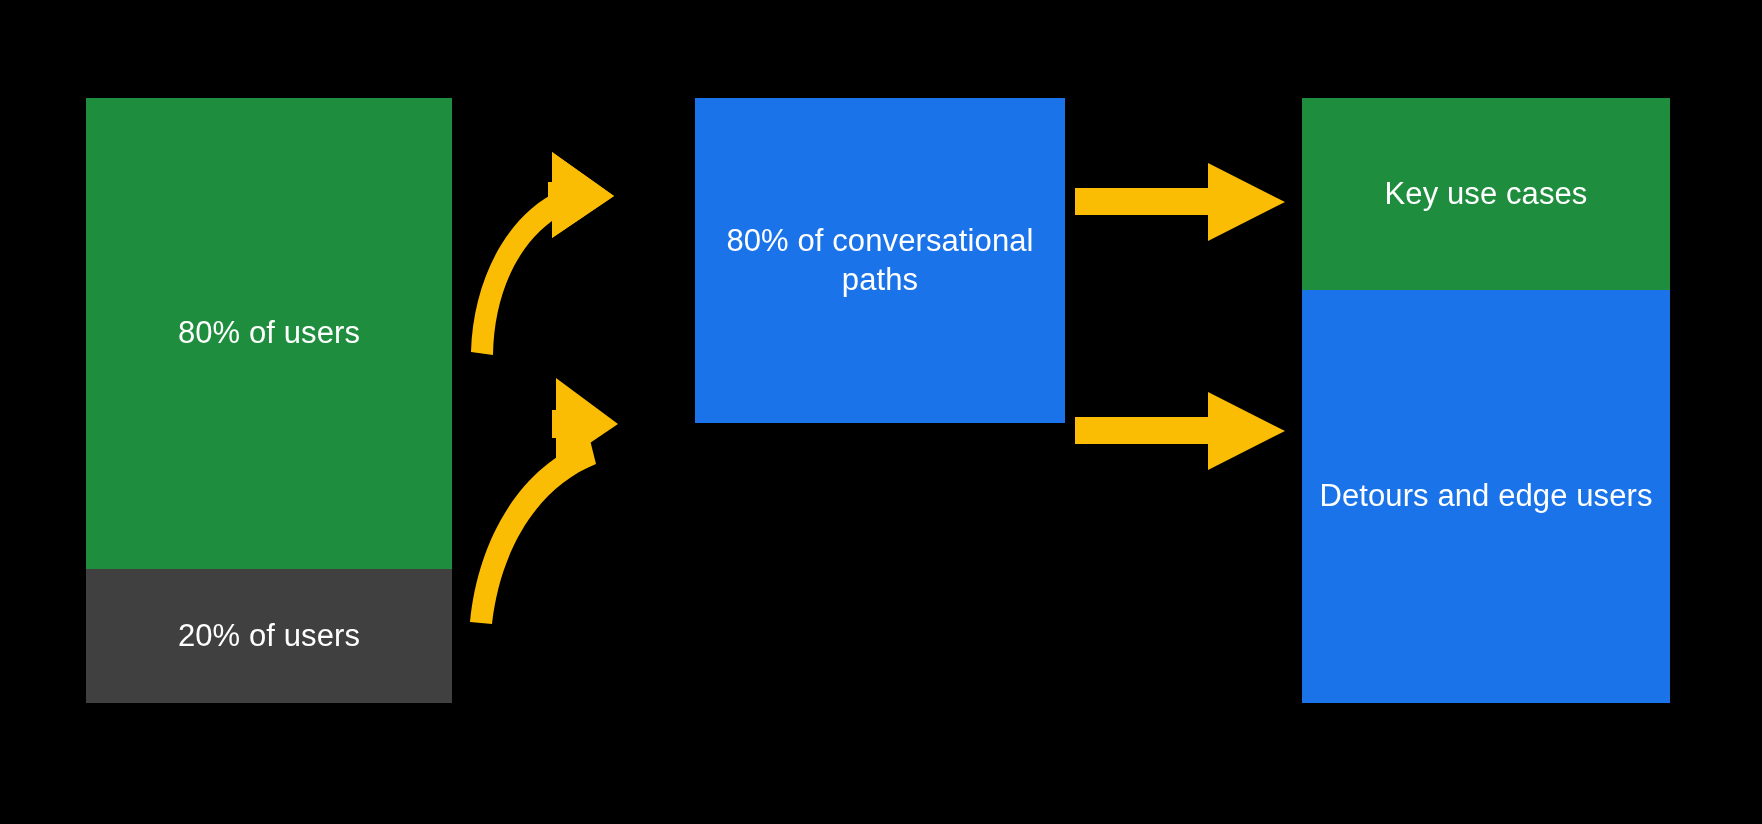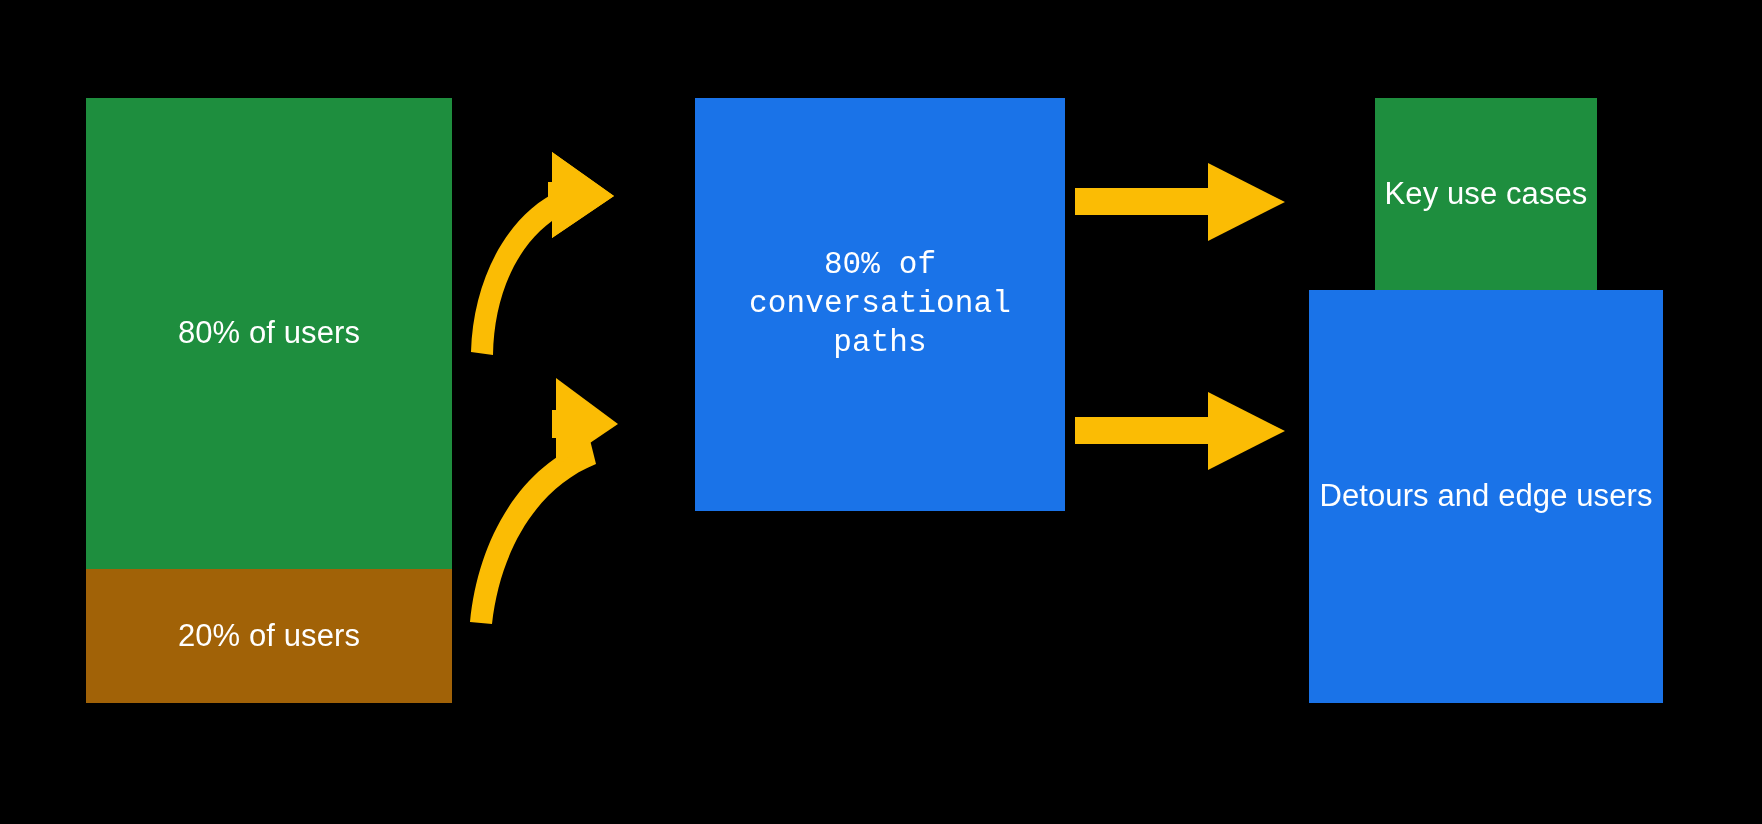--- a/index.html
+++ b/index.html
@@ -42,25 +42,25 @@
 
   
   #col-users { left: 86px; top: 98px; width: 366px; height: 605px; }
   #col-users .seg-green { height: 476px; }
   #col-users .seg-blue  { height: 135px; }
   #col-users .seg { font-size: 31px; }
 
   
   #col-paths { left: 695px; top: 98px; width: 370px; height: 605px; }
   #col-paths .seg-green { height: 192px; }
-  #col-paths .seg-blue  { height: 413px; font-family: Liberation Mono, monospace; }
+  #col-paths .seg-blue  { height: 325px; }
   #col-paths .seg { font-size: 31px; }
 
   
-  #col-outcomes { left: 1302px; top: 98px; width: 368px; height: 605px; align-items: center; }
+  #col-outcomes { left: 1302px; top: 98px; width: 368px; height: 605px; }
   #col-outcomes .seg-green { height: 192px; }
   #col-outcomes .seg-blue  { height: 413px; }
   #col-outcomes .seg { font-size: 31px; }
 
   
   #arrows {
     position: absolute;
     left: 0;
     top: 0;
     width: 1762px;
@@ -70,21 +70,21 @@
 </style>
 </head>
 <body style="background: rgb(0, 0, 0);">
 
 <div id="stage" style="background: rgb(0, 0, 0);">
 
   <div class="column" id="col-users">
     <div class="seg green seg-green" style="background: rgb(30, 142, 62); color: rgb(255, 255, 255);">
       <span>80% of users</span>
     </div>
-    <div class="seg blue seg-blue" style="background: #a16207; color: rgb(255, 255, 255); justify-content: center;">
+    <div class="seg blue seg-blue" style="background: #404040; color: rgb(255, 255, 255); justify-content: center;">
       <span>20% of users</span>
     </div>
   </div>
 
   <div class="column" id="col-paths">
     <div class="seg blue seg-blue" style="background: rgb(26, 115, 232); color: rgb(255, 255, 255);">
       <span>80% of conversational paths</span>
     </div>
   </div>
 

